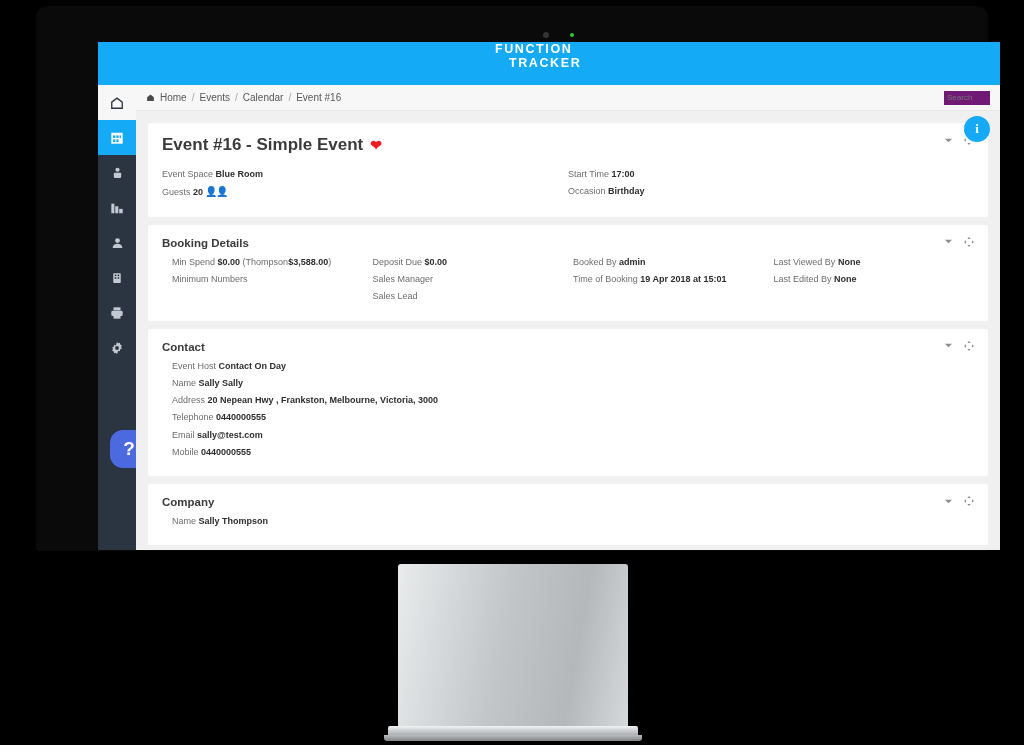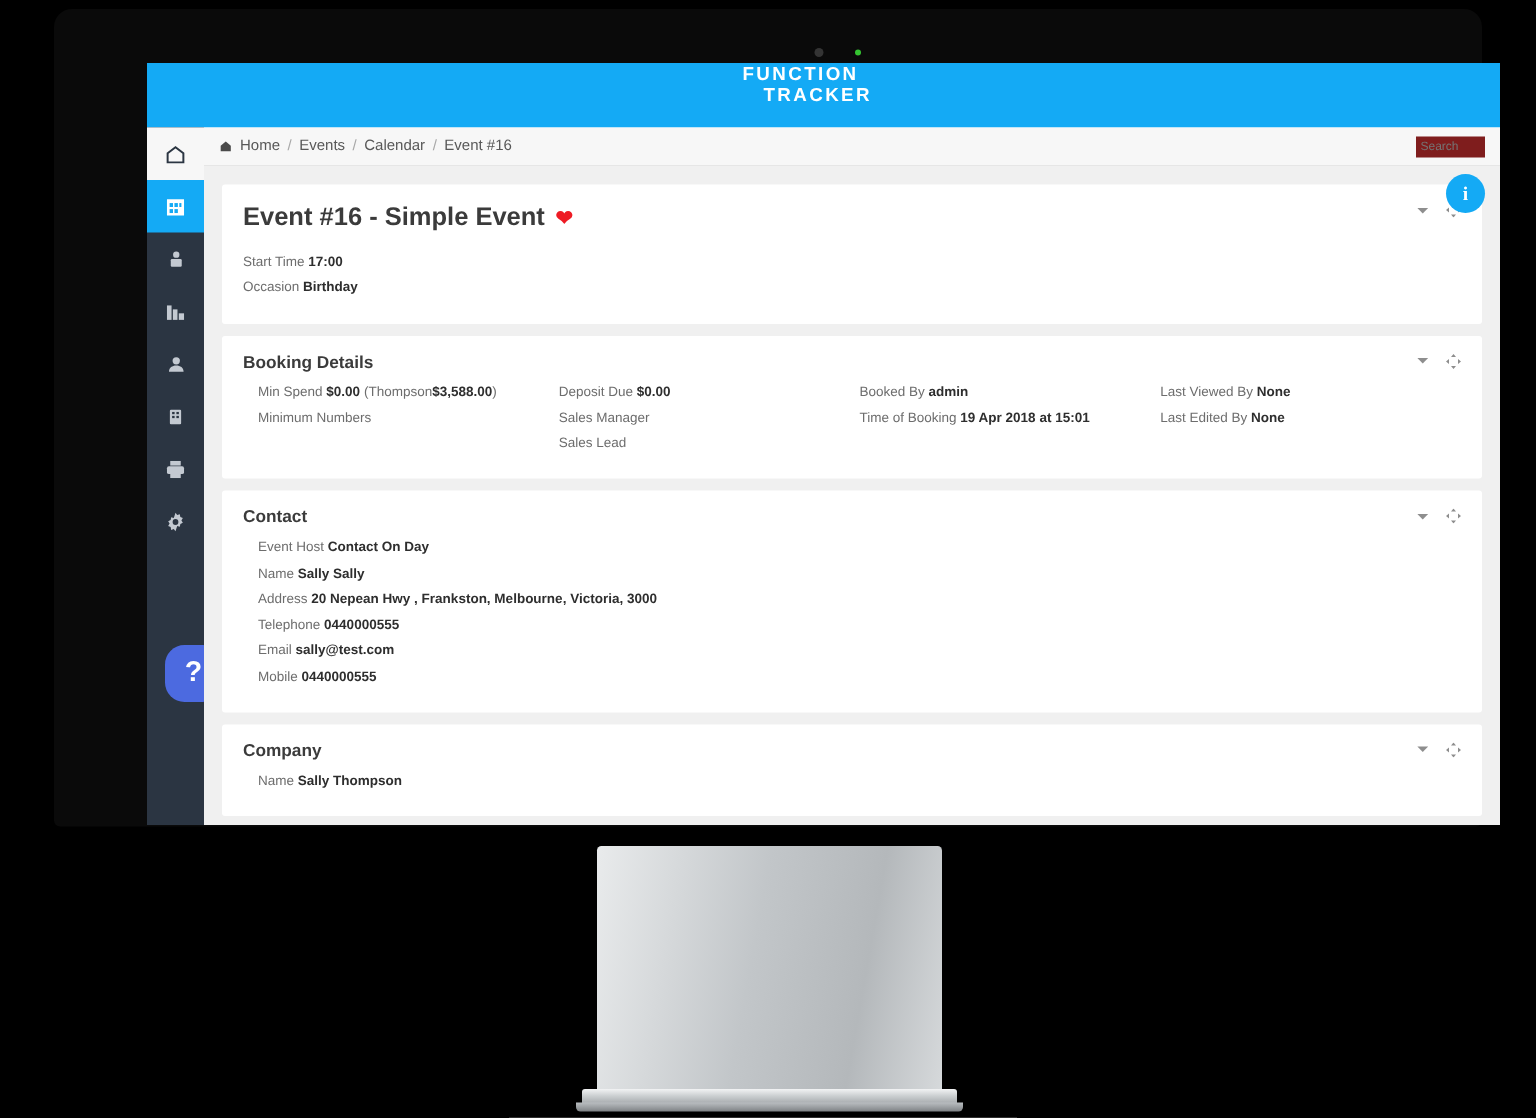--- a/index.html
+++ b/index.html
@@ -94,21 +94,21 @@
 
   
   .breadcrumb-bar {
     position:absolute; left:38px; top:43px; width:864px; height:26px;
     background:#f7f7f7; border-bottom:1px solid #e6e6e6;
     display:flex; align-items:center; padding:0 10px;
   }
   .bc { font-size:10px; color:#585858; display:flex; align-items:center; gap:5px; }
   .bc .sep { color:#a8a8a8; }
   .bc-search {
-    margin-left:auto; width:46px; height:14px; background:#7f1d1d;
+    margin-left:auto; width:46px; height:14px; background:#701a75;
     border:none; font-size:8px; color:#9a9a9a; padding:0 3px;
     font-family:"Liberation Sans", sans-serif;
   }
   .content {
     position:absolute; left:38px; top:69px; width:864px; height:439px;
     background:#f0f0f0; padding:12px 12px 0 12px; overflow:hidden;
   }
   .info-btn {
     position:absolute; right:10px; top:5px; width:26px; height:26px;
     border-radius:50%; background:#14aaf5; color:#fff;
@@ -346,20 +346,31 @@
           </div>
 
           <div class="card-title big">
             <span>Event #16 - Simple Event</span>
             <span class="heart">❤</span>
           </div>
 
           <div class="grid4">
             <div class="col">
               <div class="fld">
+                <span>Event Space</span>
+                <b>Blue Room</b>
+              </div>
+              <div class="fld">
+                <span>Guests</span>
+                <b>20</b>
+                <span class="guests-ico">👤👤</span>
+              </div>
+            </div>
+            <div class="col">
+              <div class="fld">
                 <span>Start Time</span>
                 <b>17:00</b>
               </div>
               <div class="fld">
                 <span>Occasion</span>
                 <b>Birthday</b>
               </div>
             </div>
           </div>
         </div>

